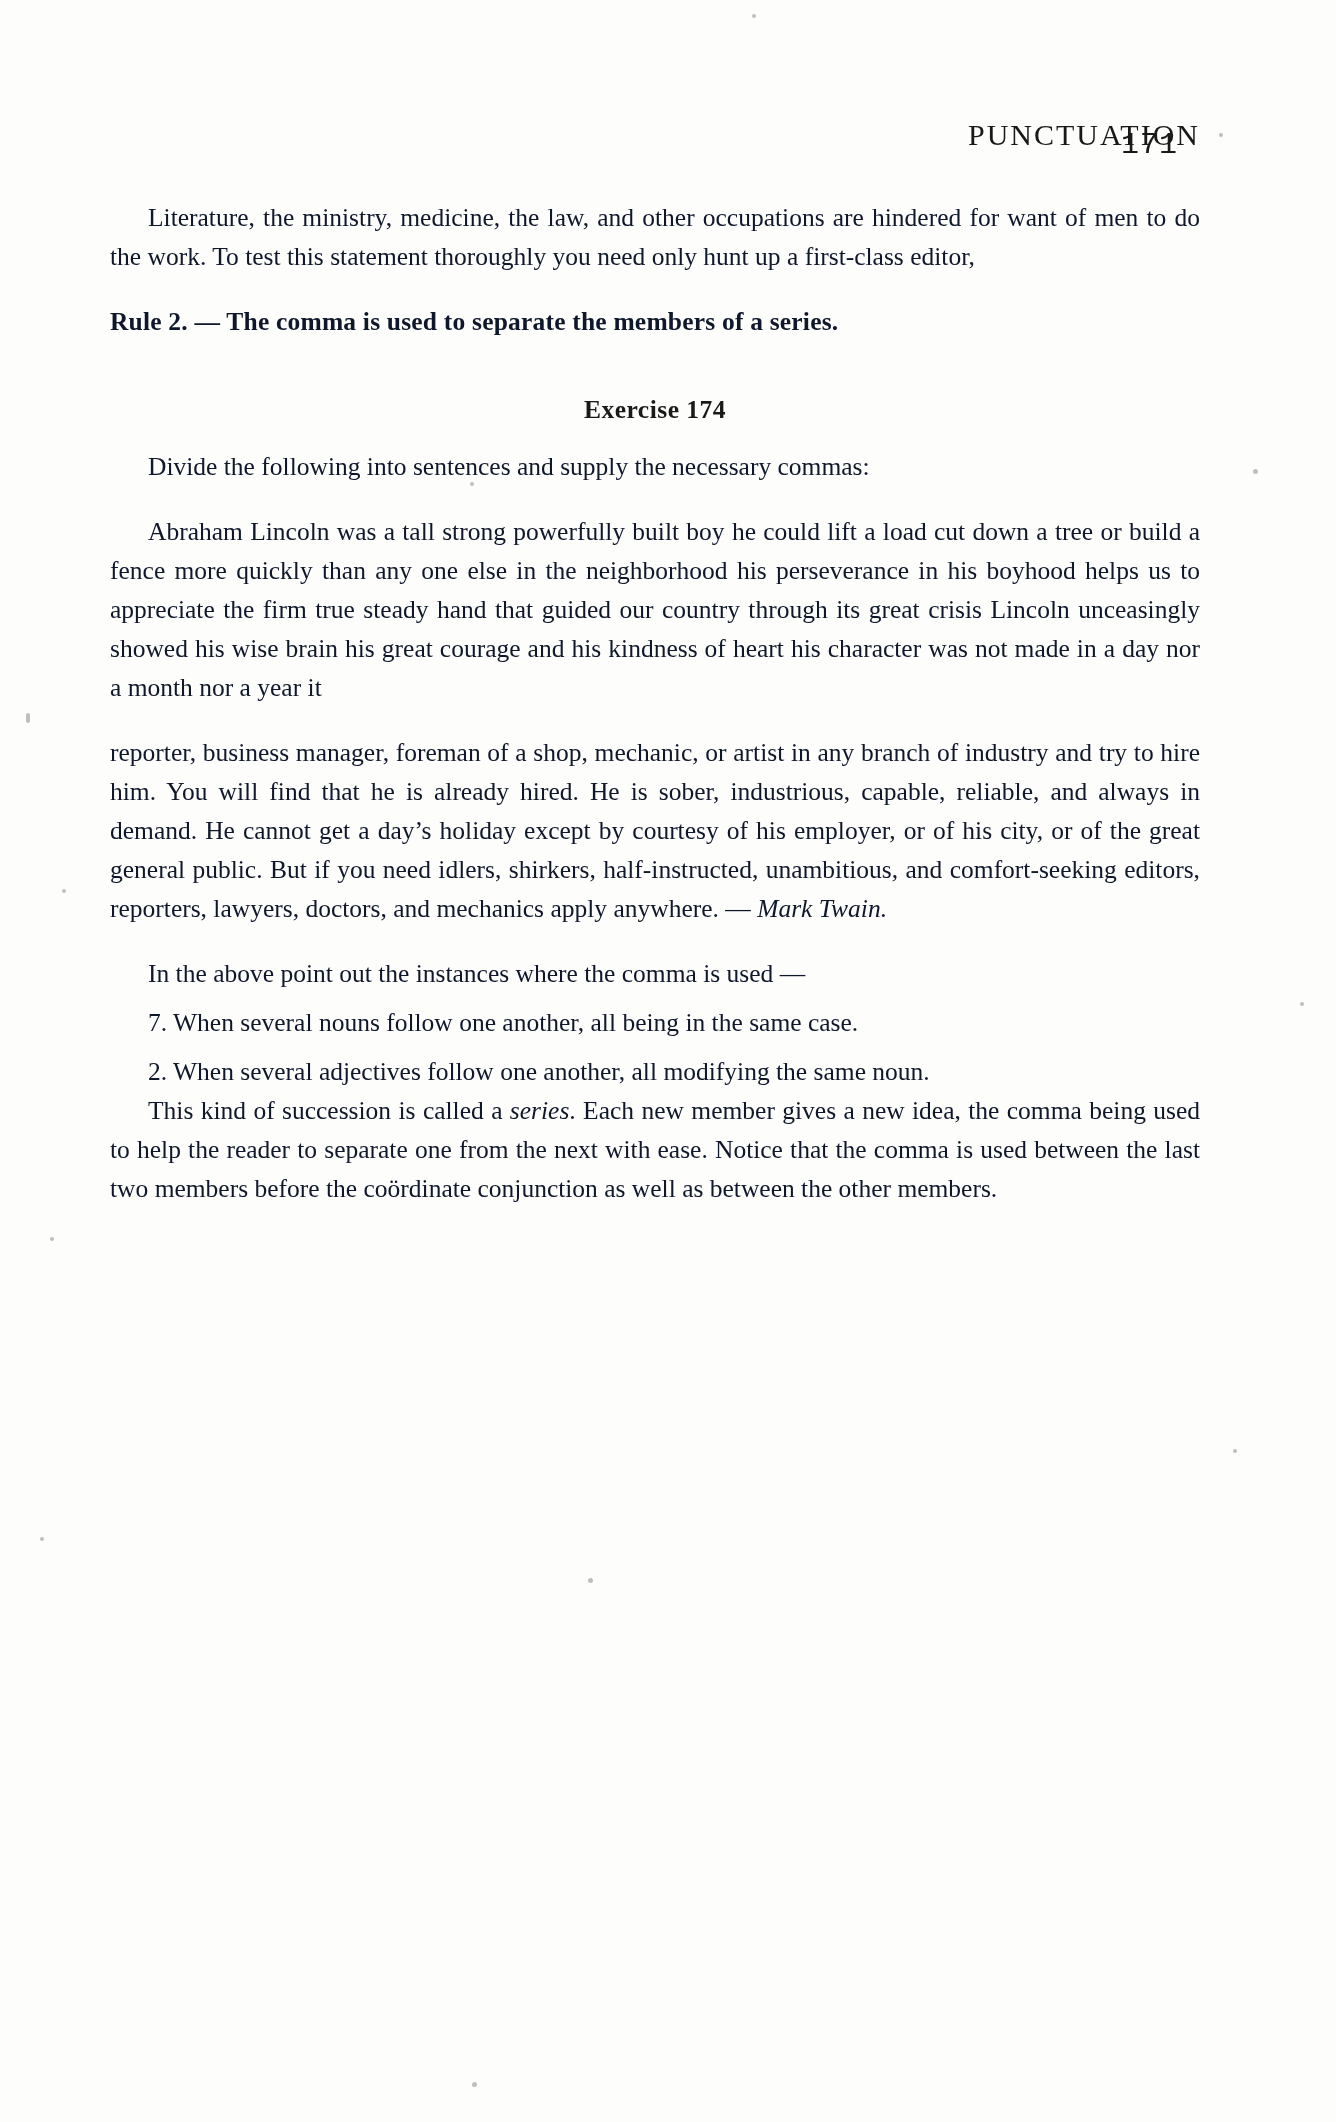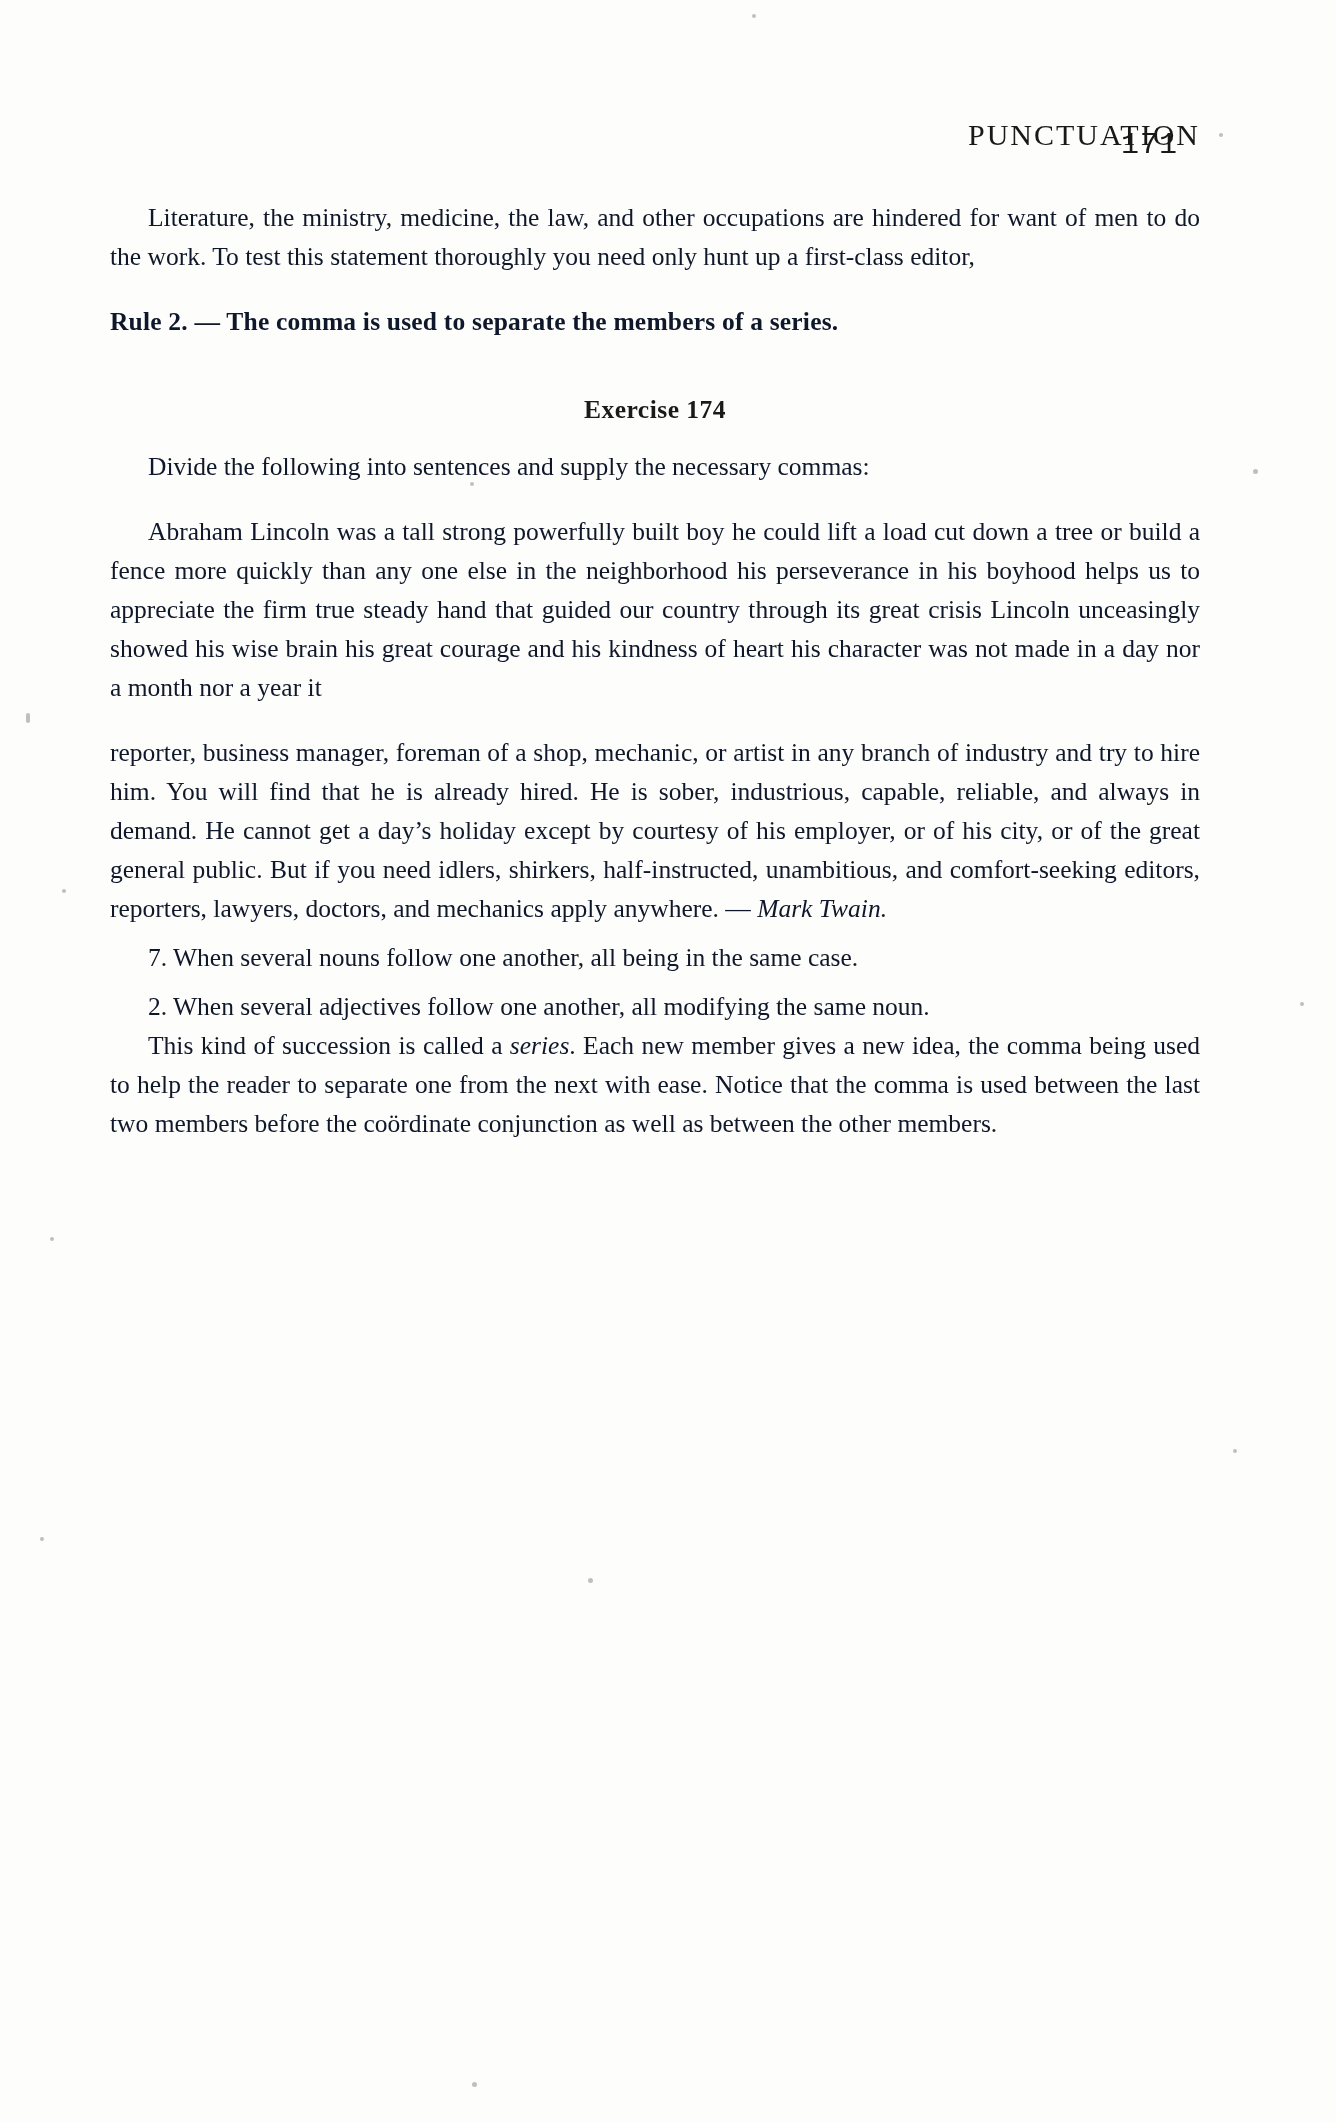--- a/index.html
+++ b/index.html
@@ -113,20 +113,21 @@
     <p class="gap rule-line"><span>Rule 2. — </span><span>The comma is used to separate the members of a series.</span></p>
 
     <div class="exercise-head">Exercise 174</div>
 
     <p class="indent">Divide the following into sentences and supply the necessary commas:</p>
 
     <p class="gap indent">Abraham Lincoln was a tall strong powerfully built boy he could lift a load cut down a tree or build a fence more quickly than any one else in the neighborhood his perseverance in his boyhood helps us to appreciate the firm true steady hand that guided our country through its great crisis Lincoln unceasingly showed his wise brain his great courage and his kindness of heart his character was not made in a day nor a month nor a year it</p>
 
     <p class="gap"><span>reporter, business manager, foreman of a shop, mechanic, or artist in any branch of industry and try to hire him.  You will find that he is already hired.  He is sober, industrious, capable, reliable, and always in demand.  He cannot get a day’s holiday except by courtesy of his employer, or of his city, or of the great general public.  But if you need idlers, shirkers, half-instructed, unambitious, and comfort-seeking editors, reporters, lawyers, doctors, and mechanics apply anywhere. — </span><span class="italic">Mark Twain.</span></p>
 
+    <p class="gap indent">In the above point out the instances where the comma is used —</p>
 
     <div class="numlist">
       <p class="gap-small">7. When several nouns follow one another, all being in the same case.</p>
       <p class="gap-small">2. When several adjectives follow one another, all modifying the same noun.</p>
     </div>
 
     <p class="indent"><span>This kind of succession is called a </span><span class="italic">series</span><span>.  Each new member gives a new idea, the comma being used to help the reader to separate one from the next with ease.  Notice that the comma is used between the last two members before the coördinate conjunction as well as between the other members.</span></p>
 
   </div>
 </div>

